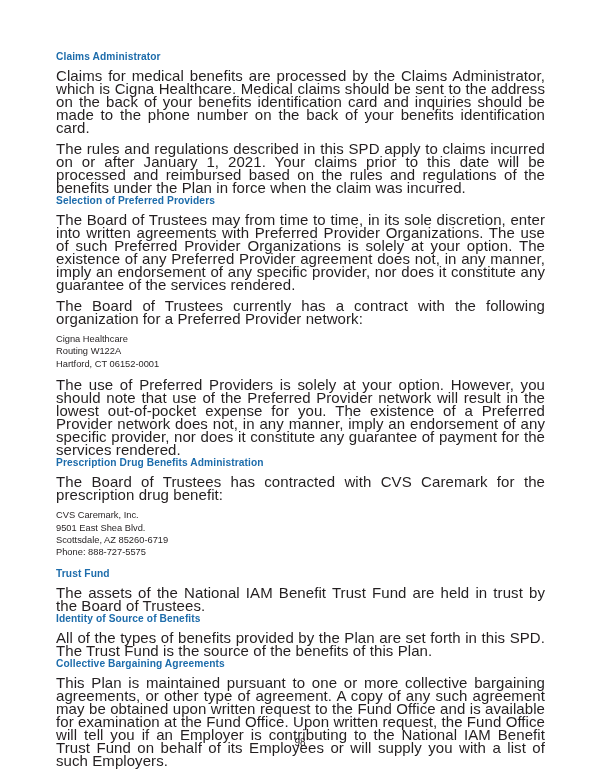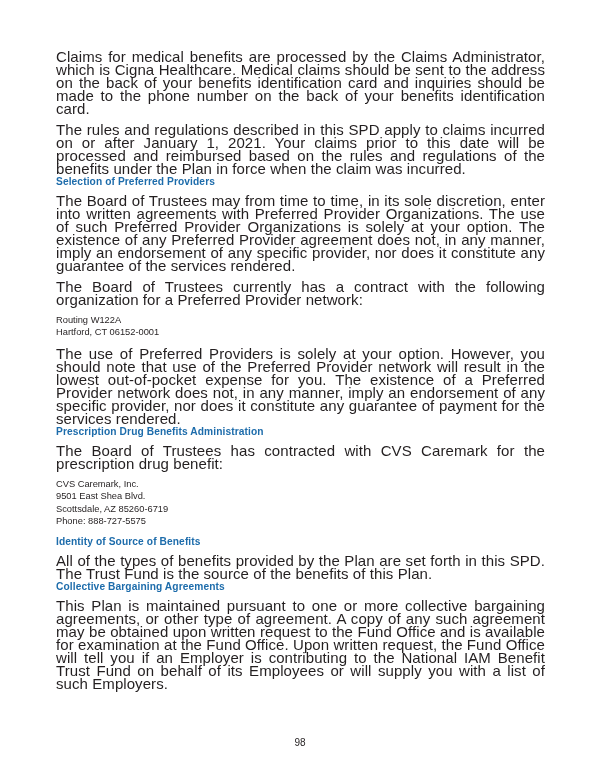--- a/index.html
+++ b/index.html
@@ -67,34 +67,39 @@
     font-size: 10px;
     color: #231f20;
   }
 </style>
 </head>
 <body>
 
 <div class="page">
   <div class="content" id="content-root">
       <div class="section">
+        <h2 class="section-heading">Claims Administrator</h2>
         <p class="body-text">Claims for medical benefits are processed by the Claims Administrator, which is Cigna Healthcare. Medical claims should be sent to the address on the back of your benefits identification card and inquiries should be made to the phone number on the back of your benefits identification card.</p>
         <p class="body-text">The rules and regulations described in this SPD apply to claims incurred on or after January 1, 2021. Your claims prior to this date will be processed and reimbursed based on the rules and regulations of the benefits under the Plan in force when the claim was incurred.</p>
       </div>
       <div class="section">
         <h2 class="section-heading">Selection of Preferred Providers</h2>
         <p class="body-text">The Board of Trustees may from time to time, in its sole discretion, enter into written agreements with Preferred Provider Organizations. The use of such Preferred Provider Organizations is solely at your option. The existence of any Preferred Provider agreement does not, in any manner, imply an endorsement of any specific provider, nor does it constitute any guarantee of the services rendered.</p>
         <p class="body-text">The Board of Trustees currently has a contract with the following organization for a Preferred Provider network:</p>
-        <div class="address-block"><span class="address-line">Routing W122A</span><span class="address-line">Hartford, CT 06152-0001</span></div>
+        <div class="address-block"><span class="address-line">Cigna Healthcare</span><span class="address-line">Routing W122A</span><span class="address-line">Hartford, CT 06152-0001</span></div>
         <p class="body-text">The use of Preferred Providers is solely at your option. However, you should note that use of the Preferred Provider network will result in the lowest out-of-pocket expense for you. The existence of a Preferred Provider network does not, in any manner, imply an endorsement of any specific provider, nor does it constitute any guarantee of payment for the services rendered.</p>
       </div>
       <div class="section">
         <h2 class="section-heading">Prescription Drug Benefits Administration</h2>
         <p class="body-text">The Board of Trustees has contracted with CVS Caremark for the prescription drug benefit:</p>
         <div class="address-block"><span class="address-line">CVS Caremark, Inc.</span><span class="address-line">9501 East Shea Blvd.</span><span class="address-line">Scottsdale, AZ 85260-6719</span><span class="address-line">Phone: 888-727-5575</span></div>
+      </div>
+      <div class="section">
+        <h2 class="section-heading">Trust Fund</h2>
+        <p class="body-text">The assets of the National IAM Benefit Trust Fund are held in trust by the Board of Trustees.</p>
       </div>
       <div class="section">
         <h2 class="section-heading">Identity of Source of Benefits</h2>
         <p class="body-text">All of the types of benefits provided by the Plan are set forth in this SPD. The Trust Fund is the source of the benefits of this Plan.</p>
       </div>
       <div class="section">
         <h2 class="section-heading">Collective Bargaining Agreements</h2>
         <p class="body-text">This Plan is maintained pursuant to one or more collective bargaining agreements, or other type of agreement. A copy of any such agreement may be obtained upon written request to the Fund Office and is available for examination at the Fund Office. Upon written request, the Fund Office will tell you if an Employer is contributing to the National IAM Benefit Trust Fund on behalf of its Employees or will supply you with a list of such Employers.</p>
       </div>
     </div>

